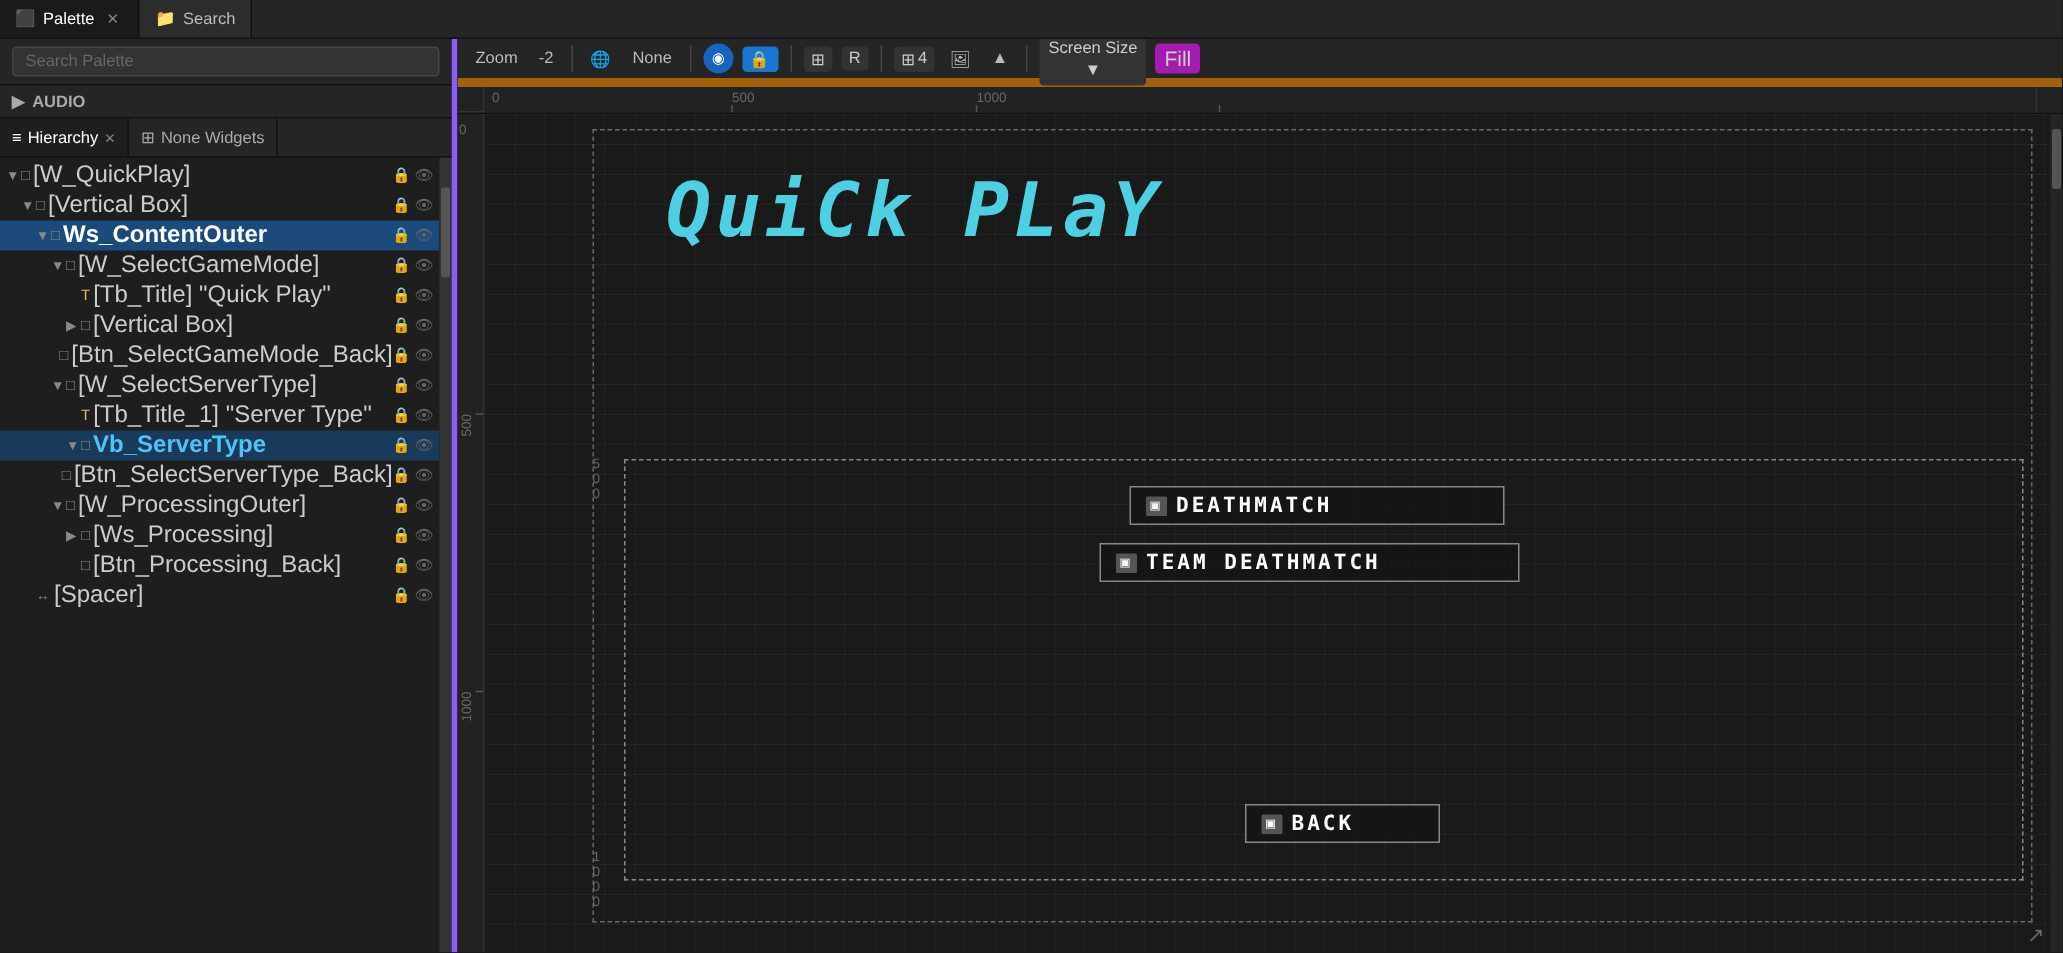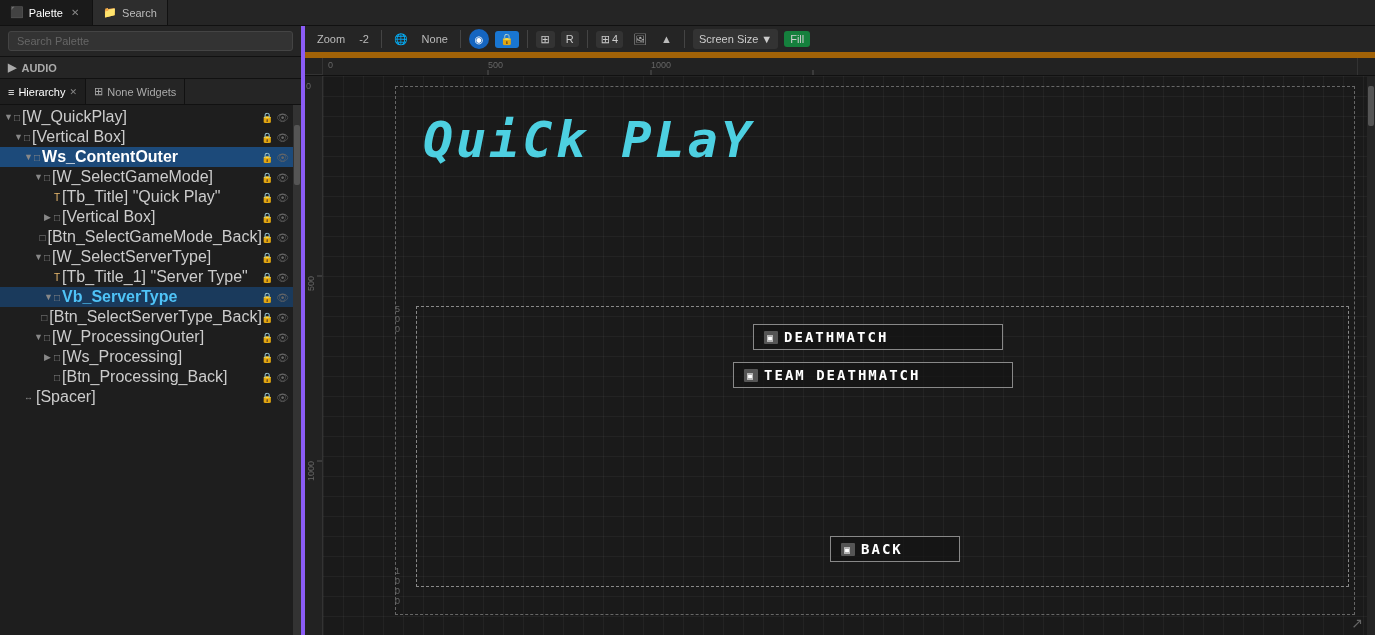--- a/index.html
+++ b/index.html
@@ -112,24 +112,24 @@
       padding: 4px 10px;
       gap: 4px;
       font-weight: bold;
     }
     .canvas-btn-icon { font-size: 10px; background: #555; padding: 1px 3px; border-radius: 1px; margin-right: 2px; }
 
     
     .resize-handle { position: absolute; bottom: 4px; right: 4px; color: #666; font-size: 14px; cursor: se-resize; }
 
     
-    .dropdown-btn { display: flex; align-items: center; gap: 3px; background: #333; border-radius: 3px; padding: 4px 6px; font-size: 11px; color: #ccc; cursor: pointer; }
-
-    
-    .fill-btn { padding: 2px 6px; background: #15803d; border-radius: 3px; font-size: 11px; color: #ccc; cursor: pointer; }
+    .dropdown-btn { display: flex; align-items: center; gap: 3px; background: #333; border-radius: 3px; padding: 4px 6px; font-size: 11px; color: #ccc; cursor: pointer; flex-direction: column; }
+
+    
+    .fill-btn { padding: 2px 6px; background: #a21caf; border-radius: 3px; font-size: 14px; color: #ccc; cursor: pointer; }
   </style>
 </head>
 <body>
 
 <div class="app">
   <div class="top-bar">
     <div class="tab active">
       <span>⬛</span>
       <span>Palette</span>
       <span class="tab-close">✕</span>
@@ -399,21 +399,21 @@
         </div>
 
         <div class="canvas-viewport">
           <div class="grid-bg"></div>
 
           <div class="canvas-content">
 
             <div class="selection-box" style="left:72px;top:10px;right:12px;bottom:20px;border-color:#666;"></div>
 
             <div style="position:absolute;top:35px;left:100px;">
-              <span style="font-family:monospace;font-size:50px;font-weight:bold;color:#4dd0e1;letter-spacing:3px;font-style:italic;">QuiCk PLaY</span>
+              <span style="font-family:monospace;font-size:50px;font-weight:bold;color:#4dd0e1;letter-spacing:3px;font-style:italic;margin-left:21px;">QuiCk PLaY</span>
             </div>
 
             <div class="selection-box" style="left:93px;top:230px;right:18px;bottom:48px;border-color:#888;"></div>
 
             <div class="canvas-btn" style="left:430px;top:248px;width:250px;">
               <span class="canvas-btn-icon">▣</span>
               <span>DEATHMATCH</span>
             </div>
 
             <div class="canvas-btn" style="left:410px;top:286px;width:280px;">

